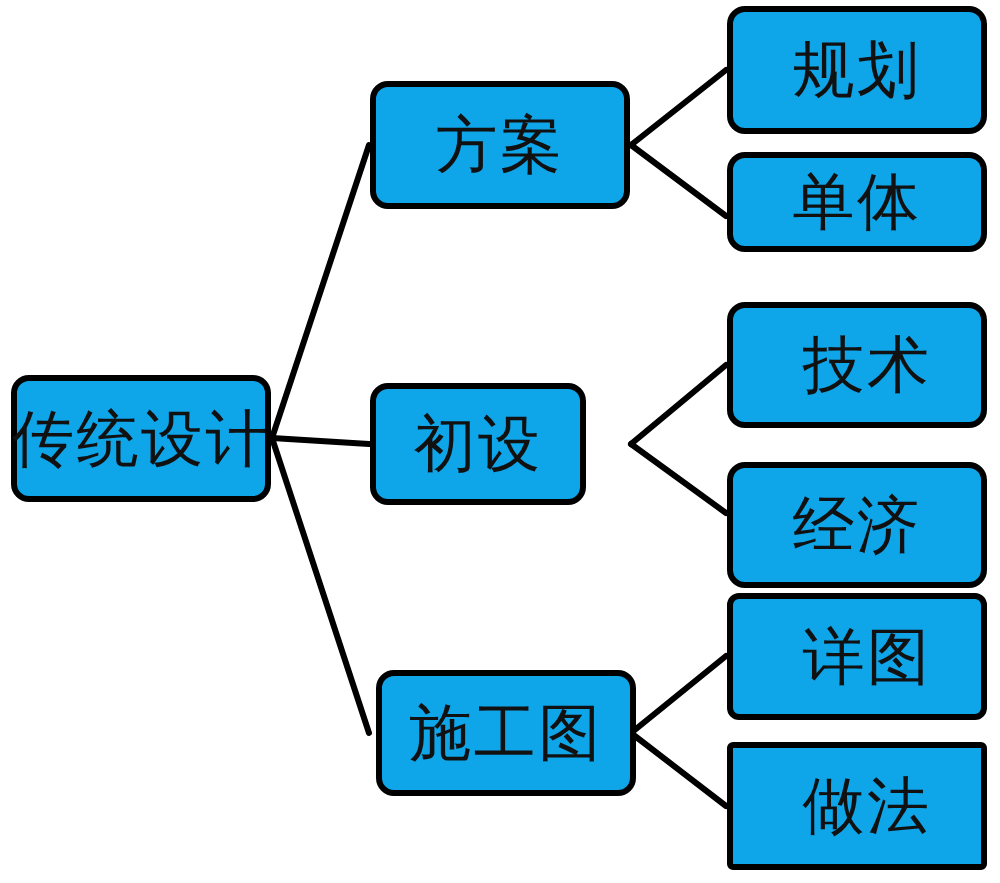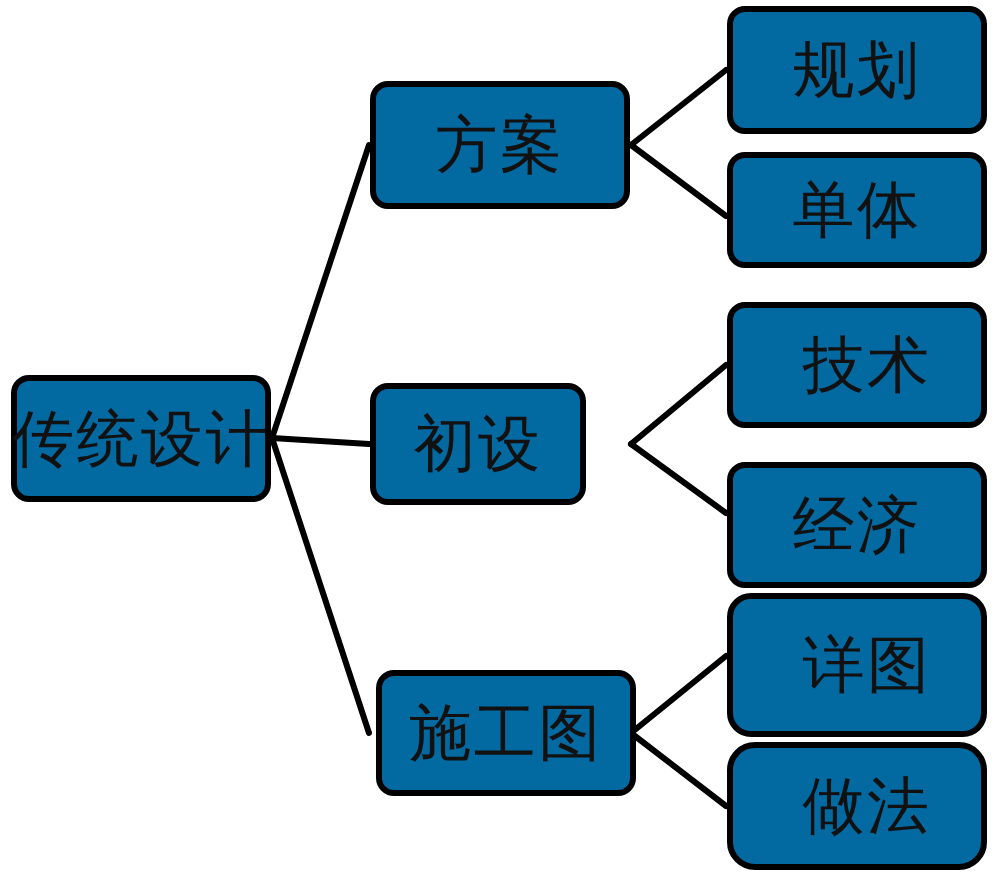--- a/index.html
+++ b/index.html
@@ -22,21 +22,21 @@
     position: absolute;
     left: 0;
     top: 0;
     width: 1000px;
     height: 883px;
     pointer-events: none;
   }
   .node {
     position: absolute;
     box-sizing: border-box;
-    background: #0369a1;
+    background: #0ea5e9;
     border: 6px solid #000000;
     border-radius: 18px;
     display: flex;
     align-items: center;
     justify-content: center;
     z-index: 2;
   }
   .node-label {
     font-family: "DejaVu Sans", "Liberation Sans", sans-serif;
     font-weight: 400;
@@ -81,33 +81,33 @@
   </div>
 
   <div class="node lvl2" id="node-shigongtu" style="left: 376px; top: 670px; width: 260px; height: 126px; border-width: 6px; border-radius: 18px; border-color: rgb(0, 0, 0);">
     <span class="node-label" style="color: rgb(17, 17, 17);">施工图</span>
   </div>
 
   <div class="node lvl3" id="node-guihua" style="left: 727px; top: 6px; width: 260px; height: 128px; border-width: 6px; border-radius: 18px; border-color: rgb(0, 0, 0);">
     <span class="node-label" style="color: rgb(17, 17, 17);">规划</span>
   </div>
 
-  <div class="node lvl3" id="node-danti" style="left: 727px; top: 152px; width: 260px; height: 116px; border-width: 6px; border-radius: 18px; border-color: rgb(0, 0, 0);">
+  <div class="node lvl3" id="node-danti" style="left: 727px; top: 152px; width: 260px; height: 100px; border-width: 6px; border-radius: 18px; border-color: rgb(0, 0, 0);">
     <span class="node-label" style="color: rgb(17, 17, 17);">单体</span>
   </div>
 
   <div class="node lvl3" id="node-jishu" style="left: 727px; top: 302px; width: 260px; height: 126px; border-width: 6px; border-radius: 18px; border-color: rgb(0, 0, 0);">
     <span class="node-label" style="color: rgb(17, 17, 17); margin-left: 20px;">技术</span>
   </div>
 
   <div class="node lvl3" id="node-jingji" style="left: 727px; top: 462px; width: 260px; height: 126px; border-width: 6px; border-radius: 18px; border-color: rgb(0, 0, 0);">
     <span class="node-label" style="color: rgb(17, 17, 17);">经济</span>
   </div>
 
-  <div class="node lvl3" id="node-xiangtu" style="left: 727px; top: 593px; width: 260px; height: 144px; border-width: 6px; border-radius: 24px; border-color: rgb(0, 0, 0); padding-left: 20px;">
+  <div class="node lvl3" id="node-xiangtu" style="left: 727px; top: 593px; width: 260px; height: 127px; border-width: 6px; border-radius: 12px; border-color: rgb(0, 0, 0); padding-left: 20px;">
     <span class="node-label" style="color: rgb(17, 17, 17);">详图</span>
   </div>
 
-  <div class="node lvl3" id="node-zuofa" style="left: 727px; top: 742px; width: 260px; height: 128px; border-width: 6px; border-radius: 28px; border-color: rgb(0, 0, 0); padding-left: 20px;">
+  <div class="node lvl3" id="node-zuofa" style="left: 727px; top: 742px; width: 260px; height: 128px; border-width: 6px; border-radius: 6px; border-color: rgb(0, 0, 0); padding-left: 20px;">
     <span class="node-label" style="color: rgb(17, 17, 17);">做法</span>
   </div>
 
 </div>
 
 </body></html>

